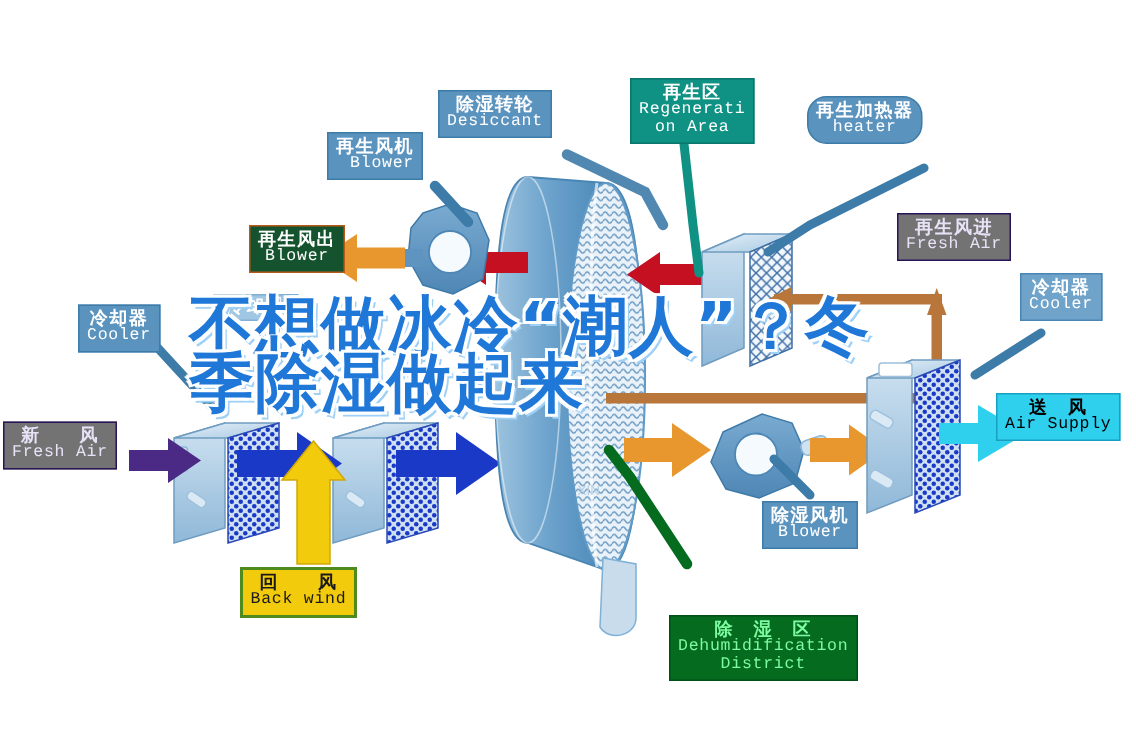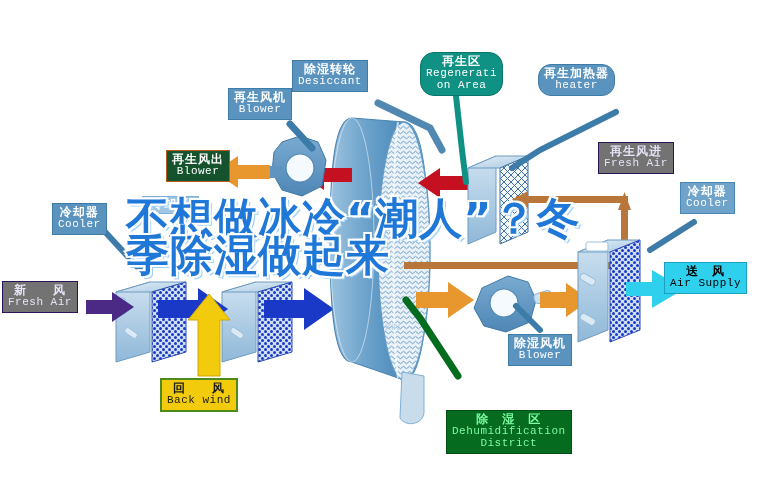--- a/index.html
+++ b/index.html
@@ -212,40 +212,40 @@
       <path d="M540 330 L516 306" stroke="#3d7ba8" stroke-width="6" fill="none"></path>
       <path d="M458 376 L420 318 L406 300" stroke="#046b1f" stroke-width="7" fill="none"></path>
     </g>
   </svg>
 
   <div class="label lb-blue" style="left:292px;top:60px;">
     <span class="cn">除湿转轮</span>
     <span class="en">Desiccant</span>
   </div>
 
-  <div class="label lb-blue" style="left:228px;top:88px;">
+  <div class="label lb-blue" style="left:218px;top:88px;text-align:right;">
     <span class="cn">再生风机</span>
     <span class="en">Blower</span>
   </div>
 
   <div class="label lb-orange" style="left:166px;top:150px;">
     <span class="cn">再生风出</span>
     <span class="en">Blower</span>
   </div>
 
   <div class="label lb-ltblue" style="left:142px;top:196px;padding:1px 8px 2px 8px;">
     <span class="cn">冷却器</span>
   </div>
 
   <div class="label lb-blue" style="left:52px;top:203px;">
     <span class="cn">冷却器</span>
     <span class="en">Cooler</span>
   </div>
 
-  <div class="label lb-teal" style="left:420px;top:52px;border-radius:14px;">
+  <div class="label lb-teal" style="left:420px;top:52px;">
     <span class="cn">再生区</span>
     <span class="en">Regenerati</span>
     <span class="en">on Area</span>
   </div>
 
   <div class="label lb-blue" style="left:538px;top:64px;border-radius:13px;">
     <span class="cn">再生加热器</span>
     <span class="en">heater</span>
   </div>
 

